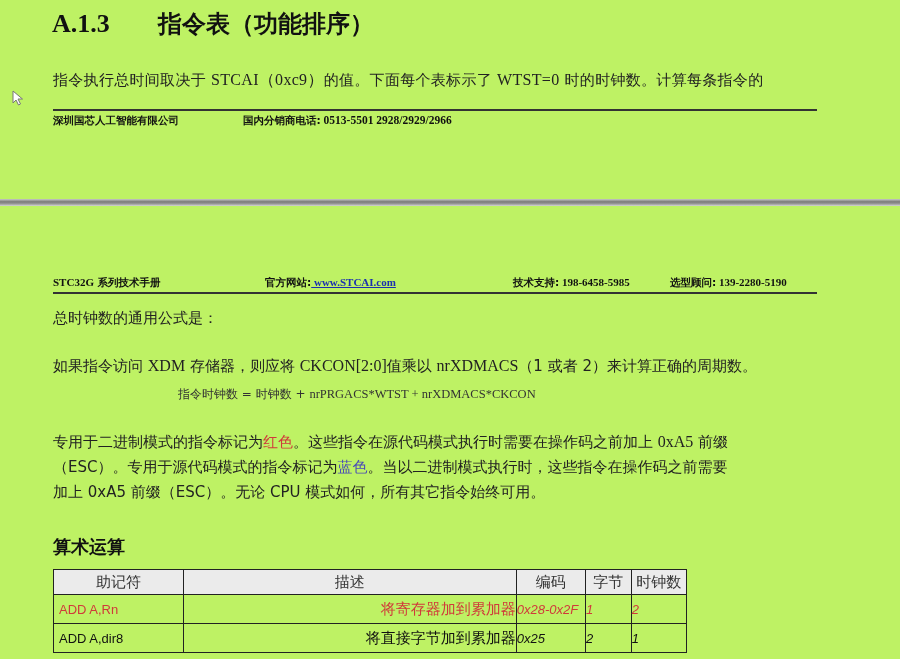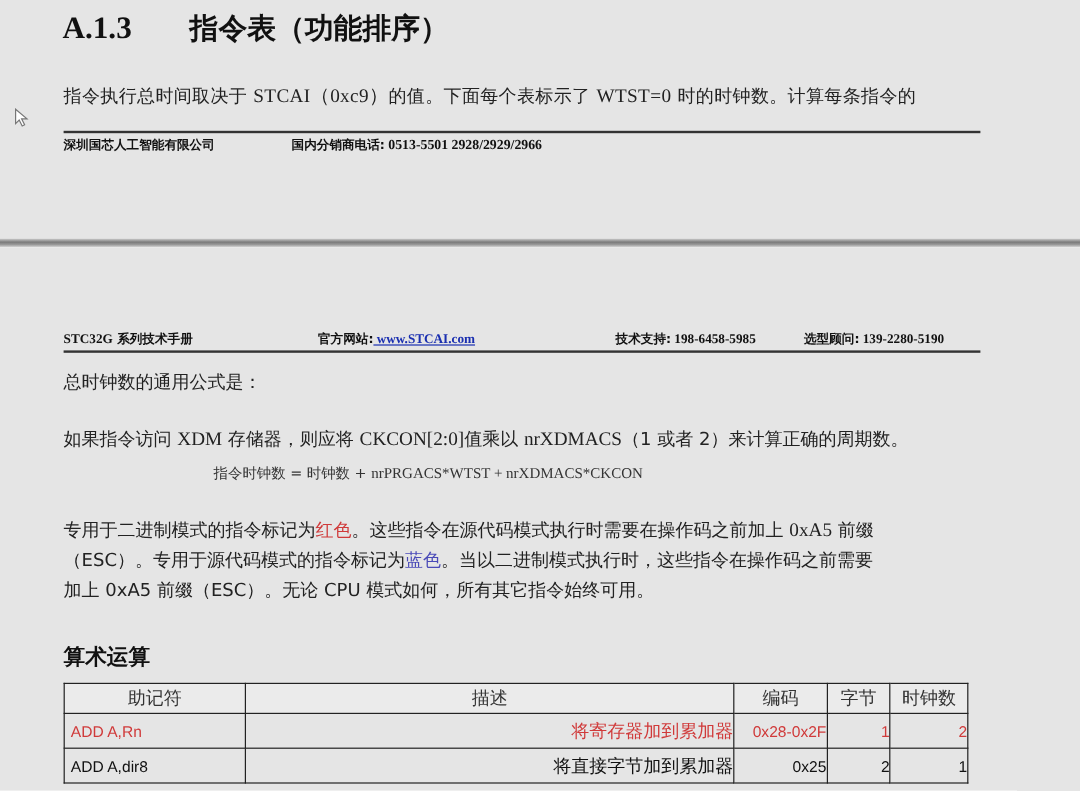--- a/index.html
+++ b/index.html
@@ -1,19 +1,19 @@
 <!DOCTYPE html>
 <html><head>
   <meta charset="utf-8">
   <style>
     * { box-sizing: border-box; margin: 0; padding: 0; }
     html, body { width: 900px; height: 659px; overflow: hidden; background: #ffffff; }
     body { position: relative; font-family: "Liberation Serif", "DejaVu Serif", serif; color: #1a1a1a; }
 
-    .page { position: absolute; left: 0; width: 900px; background: #e5e5e5; }
+    .page { position: absolute; left: 0; width: 900px; background: #bef264; }
     .page-top { top: 0; height: 200px; }
     .page-bottom { top: 206px; height: 453px; }
 
     .page-sep {
       position: absolute; left: 0; top: 199px; width: 900px; height: 7px;
       background: linear-gradient(#c8c8c8, #7a7a7a 40%, #9a9a9a 70%, #d6d6d6);
     }
 
     .section-title {
       position: absolute; left: 52px; top: 8px; font-size: 26px; font-weight: bold;
@@ -57,29 +57,29 @@
 
     .red-word { color: #d03a3a; }
     .blue-word { color: #4a4ab8; }
 
     .subsection {
       position: absolute; left: 53px; top: 329px; font-size: 18px; font-weight: bold;
       font-family: Liberation Mono, monospace; color: #111; text-align: right;
     }
 
     table.instr {
-      position: absolute; left: 53px; top: 363px; width: 754px; border-collapse: collapse;
+      position: absolute; left: 53px; top: 363px; width: 634px; border-collapse: collapse;
       font-family: "Liberation Sans", sans-serif;
     }
     table.instr th, table.instr td { border: 1.5px solid #222; height: 29px; font-size: 13px; }
     table.instr th { background: #ebebeb; font-weight: normal; font-family: "DejaVu Sans", sans-serif;
       font-size: 15px; color: #333; text-align: center; height: 25px; }
     table.instr td.mn { padding-left: 5px; text-align: left; }
     table.instr td.desc { padding-left: 2px; text-align: right; font-family: "DejaVu Sans", sans-serif; font-size: 15px; }
-    table.instr td.c { text-align: right; }
+    table.instr td.c { text-align: left; font-style: italic; }
     tr.binary td { color: #d03a3a; }
     tr.normal td { color: #111; }
   </style>
 </head>
 <body>
 
 <div class="page page-top">
   <div class="section-title">
     <span class="num">A.1.3</span><span class="name">指令表（功能排序）</span>
   </div>

